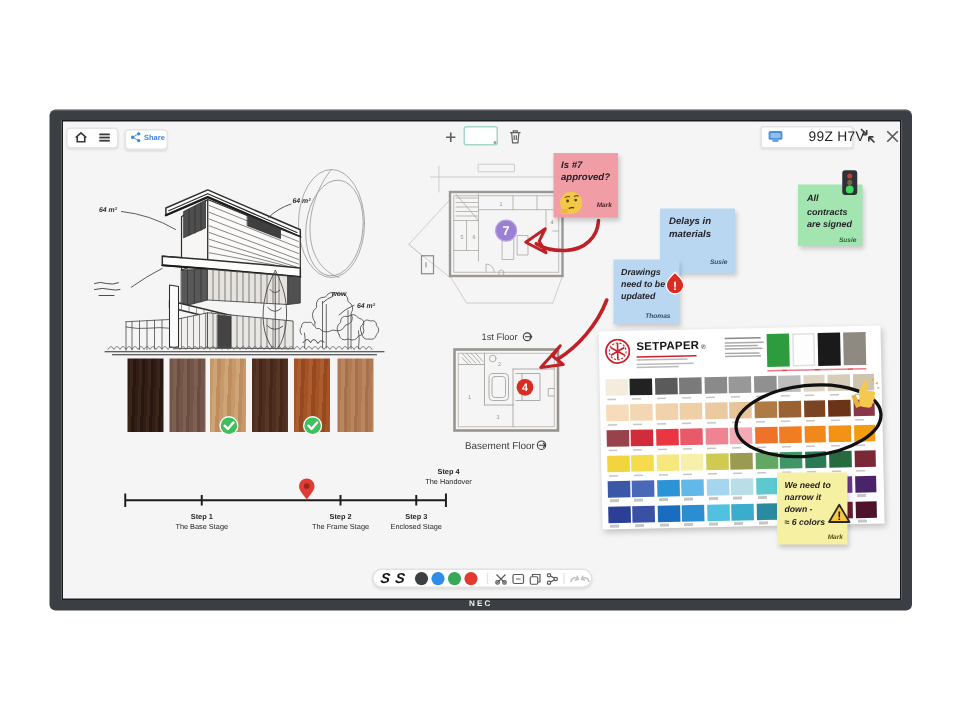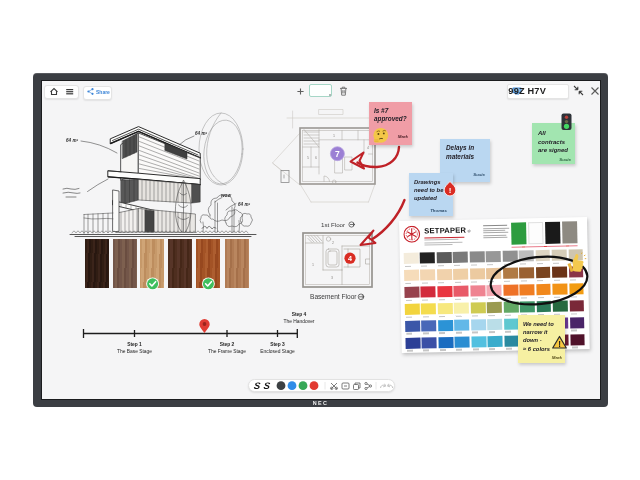--- a/index.html
+++ b/index.html
@@ -216,21 +216,21 @@
 <svg class="abs" style="left:296.5px;top:4.8px;" width="9" height="10" viewBox="0 0 9 10">
   <path d="M1 2.4 H8 M3.2 2.4 V1.2 H5.8 V2.4 M2.1 2.4 L2.7 9.2 H6.3 L6.9 2.4 M3.8 4.2 V7.4 M5.2 4.2 V7.4" fill="none" stroke="#606060" stroke-width=".8"></path>
 </svg>
 
 <div class="card abs" style="left:465px;top:2.5px;width:60px;height:13.5px;border-radius:2px;"></div>
 <svg class="abs" style="left:470px;top:5.8px;" width="10" height="8" viewBox="0 0 10 8">
   <rect x="0.4" y="0.4" width="9.2" height="5.8" rx="1.1" fill="#4a90d9"></rect>
   <rect x="3" y="6.4" width="4" height="1.1" fill="#4a90d9"></rect>
   <rect x="1.6" y="1.6" width="6.8" height="3.4" rx=".6" fill="#8ec0ec"></rect>
 </svg>
-<div class="abs" style="left:460px;top:4.6px;width:44px;font-size:9.2px;font-weight:bold;color:#1e1e1e;letter-spacing:0.2px;text-align:right;">99Z H7V</div>
+<div class="abs" style="left:497px;top:4.6px;width:44px;font-size:9.2px;font-weight:normal;color:#1e1e1e;letter-spacing:0.2px;">99Z H7V</div>
 <svg class="abs" style="left:531px;top:4px;" width="11" height="11" viewBox="0 0 11 11">
   <path d="M1 1 L4.8 4.8 M4.8 4.8 H1.7 M4.8 4.8 V1.7 M10 10 L6.2 6.2 M6.2 6.2 H9.3 M6.2 6.2 V9.3" fill="none" stroke="#3c3c3c" stroke-width="1.1"></path>
 </svg>
 <svg class="abs" style="left:548px;top:4.5px;" width="10" height="10" viewBox="0 0 10 10">
   <path d="M1.5 1.5 L8.5 8.5 M8.5 1.5 L1.5 8.5" stroke="#5a5a5a" stroke-width="1.1"></path>
 </svg>
 
 <div class="wood" style="left:43px;background:repeating-linear-gradient(92deg,#301d13 0 2px,#3b241a 2px 4px,#281710 4px 6px);"></div>
 <div class="wood" style="left:70.5px;background:repeating-linear-gradient(91deg,#735649 0 2.5px,#7d604f 2.5px 5px,#6a4d40 5px 7px);"></div>
 <div class="wood" style="left:98px;background:repeating-linear-gradient(92deg,#c6996a 0 2.5px,#cfa476 2.5px 5px,#bd8d5e 5px 7.5px);"></div>

